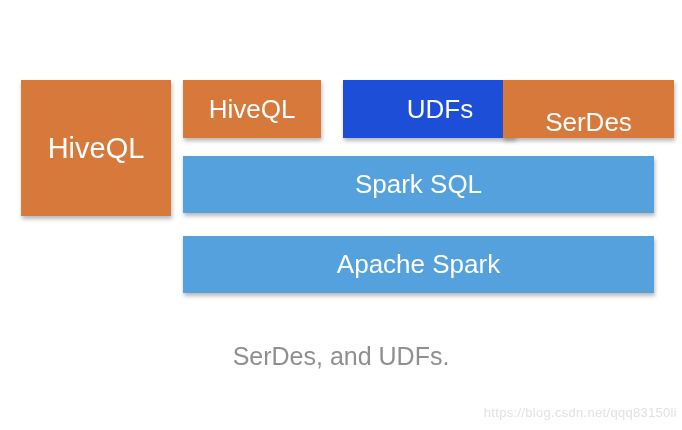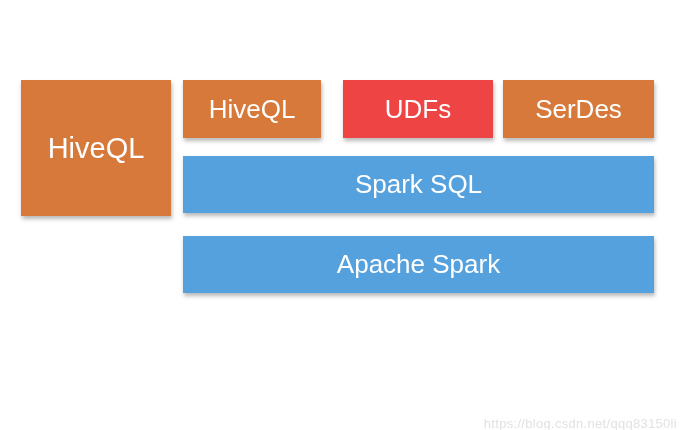--- a/index.html
+++ b/index.html
@@ -25,65 +25,66 @@
     text-align: center;
   }
   .box-meta {
     left: 21px; top: 80px; width: 150px; height: 136px;
     font-size: 29px;
     flex-direction: column;
     line-height: 42px;
   }
   .box-hiveql  { left: 183px; top: 80px; width: 138px; height: 58px; font-size: 26px; }
   .box-udfs    { left: 343px; top: 80px; width: 150px; height: 58px; font-size: 26px; }
-  .box-serdes  { left: 503px; top: 80px; width: 151px; height: 58px; font-size: 26px; }
+  .box-serdes  { left: 503px; top: 80px; width: 171px; height: 58px; font-size: 26px; align-items: flex-end; }
   .bar-sparksql    { left: 183px; top: 156px; width: 471px; height: 57px; font-size: 26px; }
   .bar-apachespark { left: 183px; top: 236px; width: 471px; height: 57px; font-size: 26px; }
   .caption {
     position: absolute;
     left: 0; top: 339px;
     width: 682px;
     text-align: center;
     font-size: 25px;
     line-height: 35px;
   }
   .watermark {
     position: absolute;
-    right: 5px; top: 416px;
+    right: 5px; top: 405px;
     font-size: 13px;
     letter-spacing: 0.3px;
   }
 </style>
 </head>
 <body>
 
 <div class="canvas">
 
   <div class="box box-meta" style="background: rgb(215, 121, 59);">
     <span>HiveQL</span>
   </div>
 
   <div class="box box-hiveql" style="background: rgb(215, 121, 59);">
     <span>HiveQL</span>
   </div>
 
-  <div class="box box-udfs" style="background: #ef4444;">
+  <div class="box box-udfs" style="background: #1d4ed8; padding-left: 22px;">
     <span>UDFs</span>
   </div>
 
   <div class="box box-serdes" style="background: rgb(215, 121, 59);">
     <span>SerDes</span>
   </div>
 
   <div class="box bar-sparksql" style="background: rgb(85, 161, 222);">
     <span>Spark SQL</span>
   </div>
 
   <div class="box bar-apachespark" style="background: rgb(85, 161, 222);">
     <span>Apache Spark</span>
   </div>
 
   <div class="caption" style="color: rgb(143, 143, 143);">
+    <div>SerDes, and UDFs.</div>
   </div>
 
   <div class="watermark" style="color: rgb(226, 226, 226);">https://blog.csdn.net/qqq83150li</div>
 
 </div>
 
 </body></html>

